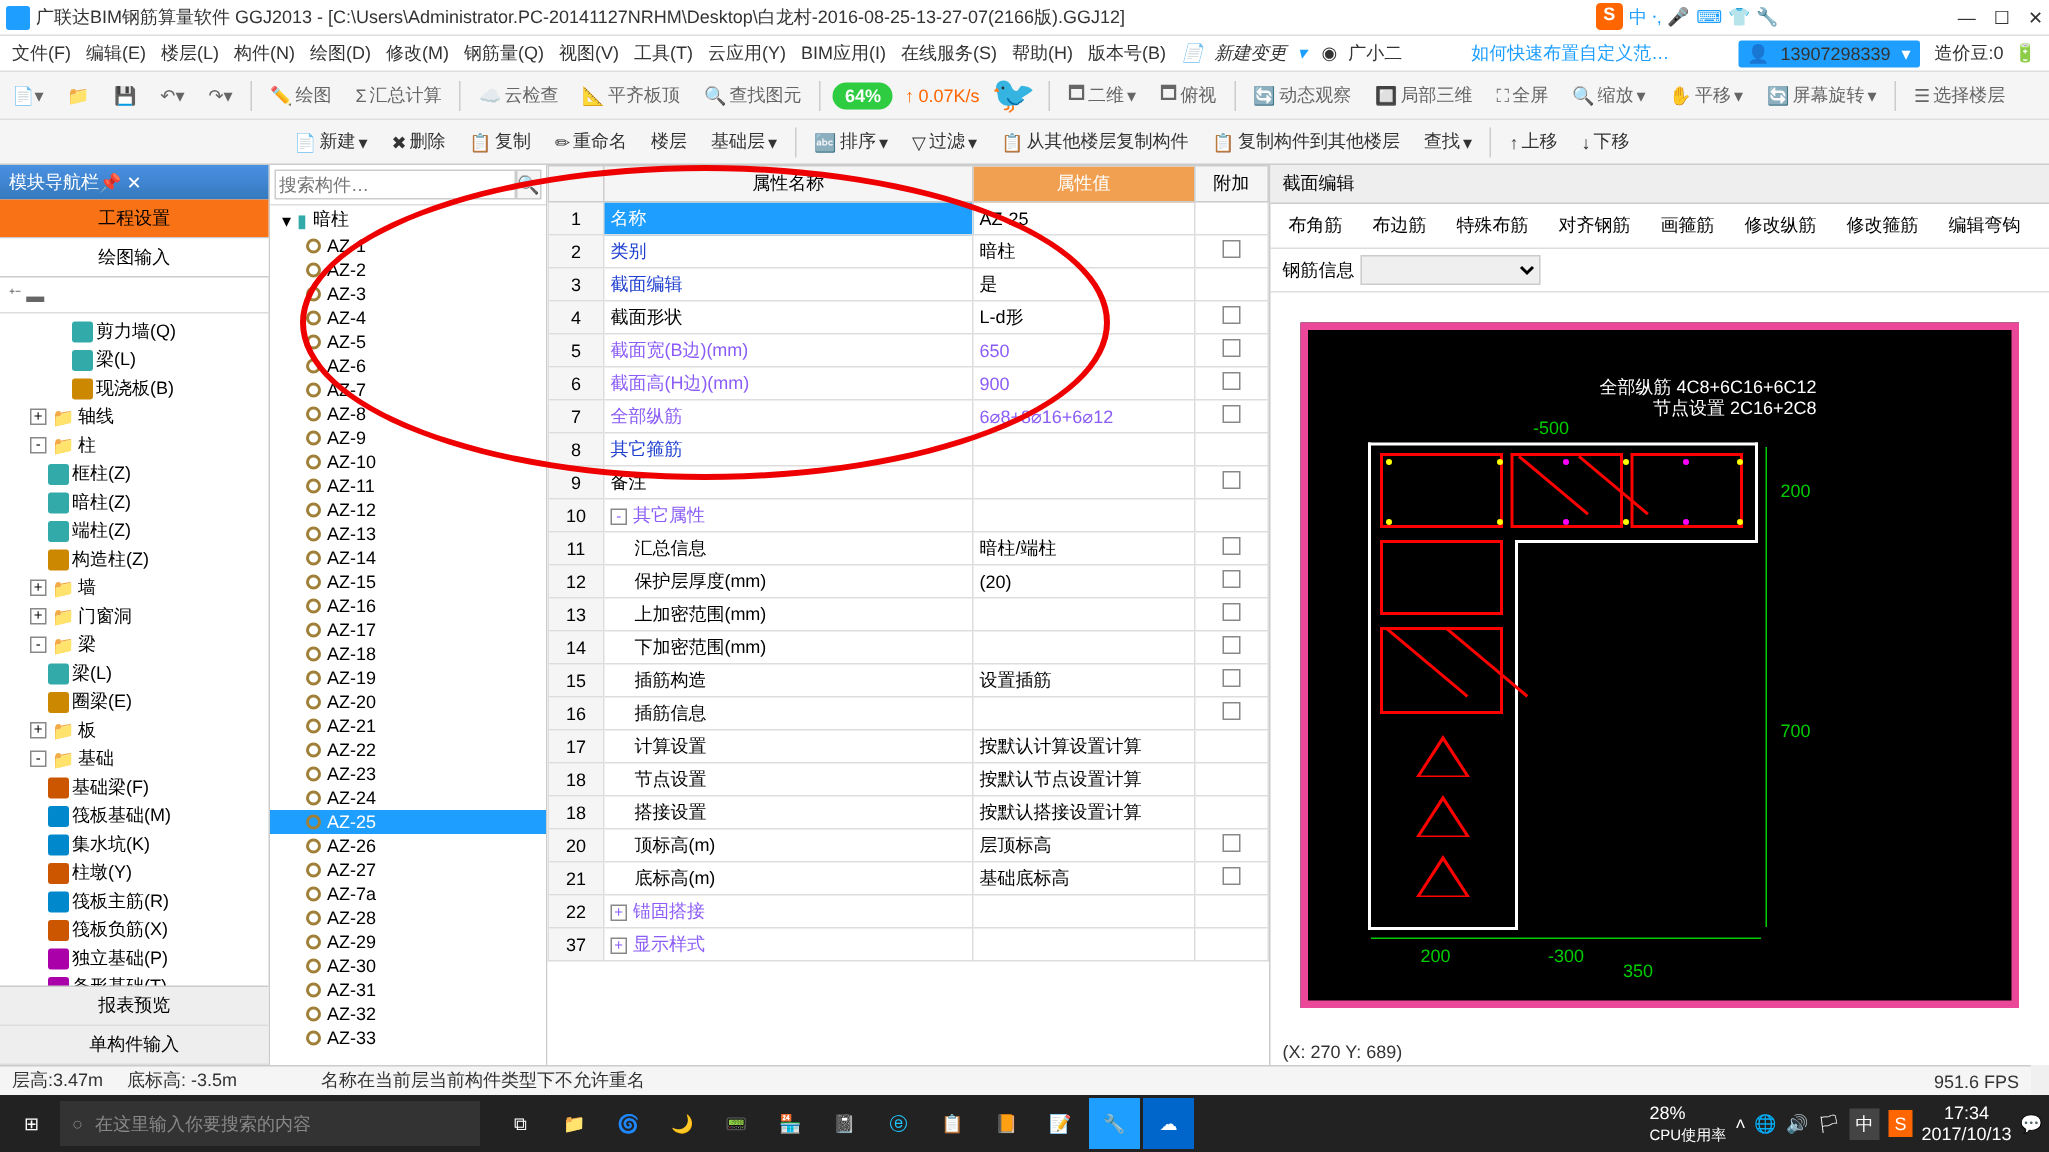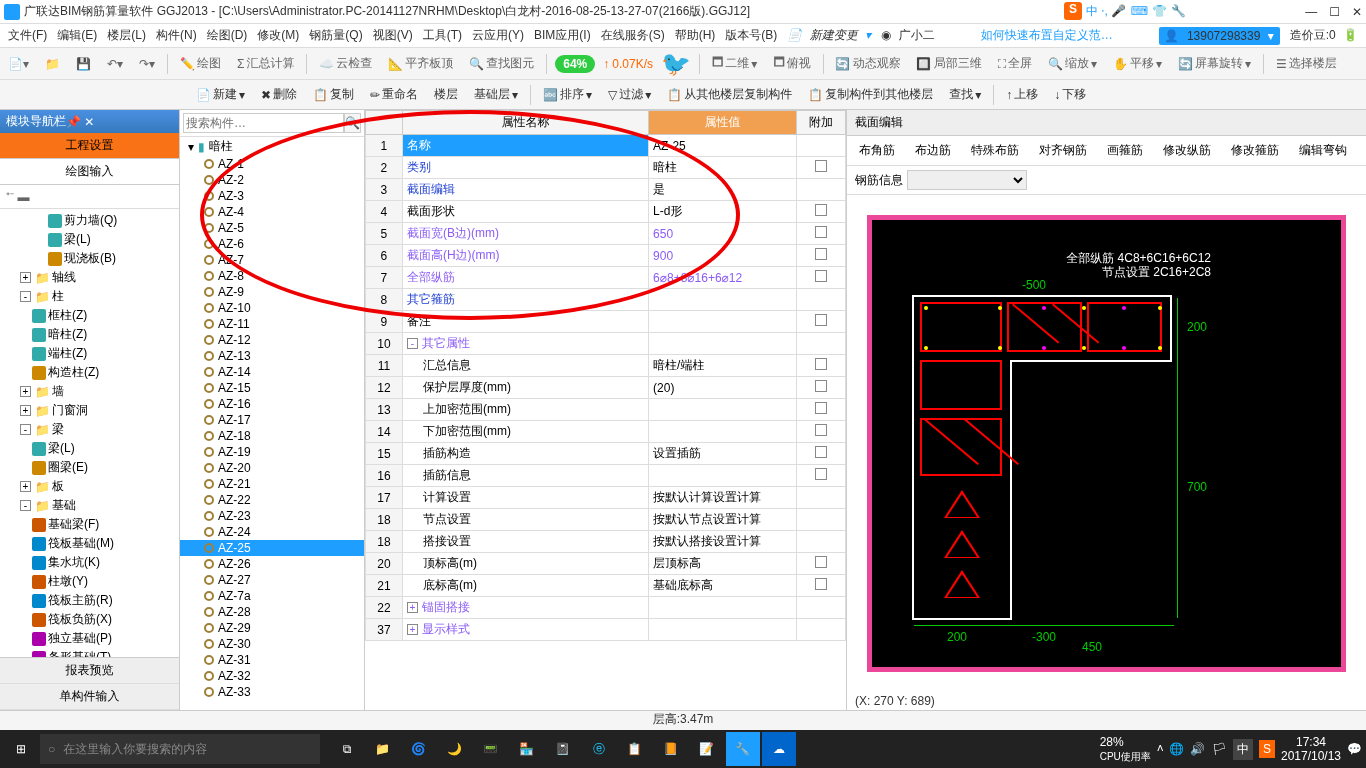--- a/index.html
+++ b/index.html
@@ -90,21 +90,21 @@
 .canvas .dimline { position:absolute; background:#0c0; }
 .canvas .tri { position:absolute; width:0; height:0; border-left:18px solid transparent; border-right:18px solid transparent; border-bottom:28px solid transparent; }
 .canvas .tri::before { content:''; position:absolute; left:-18px; top:2px; width:0; height:0; border-left:18px solid transparent; border-right:18px solid transparent; border-bottom:28px solid #f00; }
 .canvas .tri::after { content:''; position:absolute; left:-15px; top:6px; width:0; height:0; border-left:15px solid transparent; border-right:15px solid transparent; border-bottom:23px solid #000; }
 .canvas .diag { position:absolute; width:2px; background:#f00; transform-origin:top left; }
 .canvas .pin { position:absolute; width:4px; height:4px; background:#ff0; border-radius:50%; }
 .canvas .pin.m { background:#f0f; }
 
 .redoval { position:absolute; width:540px; height:210px; left:200px; top:110px; border:4px solid #e00; border-radius:50%; pointer-events:none; z-index:100; }
 
-.statusbar { position:absolute; bottom:38px; left:0; right:0; height:20px; background:#f5f5f5; border-top:1px solid #ccc; display:flex; align-items:center; padding:0 8px; gap:16px; color:#333;flex-direction:column; }
+.statusbar { position:absolute; bottom:38px; left:0; right:12px; height:20px; background:#f5f5f5; border-top:1px solid #ccc; display:flex; align-items:center; padding:0 8px; gap:16px; color:#333; }
 .statusbar .right { margin-left:auto; }
 
 .taskbar { position:absolute; bottom:0; left:0; right:0; height:38px; background:#222; display:flex; align-items:center; padding:0 4px; gap:2px; color:#fff; }
 .taskbar .start { width:34px; height:34px; display:flex; align-items:center; justify-content:center; }
 .taskbar .search { background:#333; height:30px; width:280px; display:flex; align-items:center; padding:0 8px; color:#888; gap:8px; }
 .taskbar .icons { display:flex; gap:2px; margin-left:8px; }
 .taskbar .icons span { width:34px; height:34px; display:flex; align-items:center; justify-content:center; cursor:pointer; }
 .taskbar .tray { margin-left:auto; display:flex; align-items:center; gap:6px; font-size:11px; }
 .taskbar .tray .clock { text-align:center; line-height:1.2; }
 </style>
@@ -577,21 +577,21 @@
         <div class="pin m" style="left:170px;top:126px"></div>
         <div class="pin" style="left:210px;top:126px"></div>
         <div class="pin m" style="left:250px;top:126px"></div>
         <div class="pin" style="left:286px;top:126px"></div>
 
       <div class="dimline" style="left:305px;top:78px;width:1px;height:320px;"></div>
       <div class="label g" style="left:315px;top:100px">200</div>
       <div class="label g" style="left:315px;top:260px">700</div>
       <div class="label g" style="left:75px;top:410px">200</div>
       <div class="label g" style="left:160px;top:410px">-300</div>
-      <div class="label g" style="left:210px;top:420px">450</div>
+      <div class="label g" style="left:210px;top:420px">350</div>
       <div class="label g" style="left:150px;top:58px">-500</div>
       <div class="dimline" style="left:42px;top:405px;width:260px;height:1px;"></div>
     </div>
     <div class="coords">(X: 270 Y: 689)</div>
   </div>
 
 </div>
 
 <div class="redoval"></div>
 

